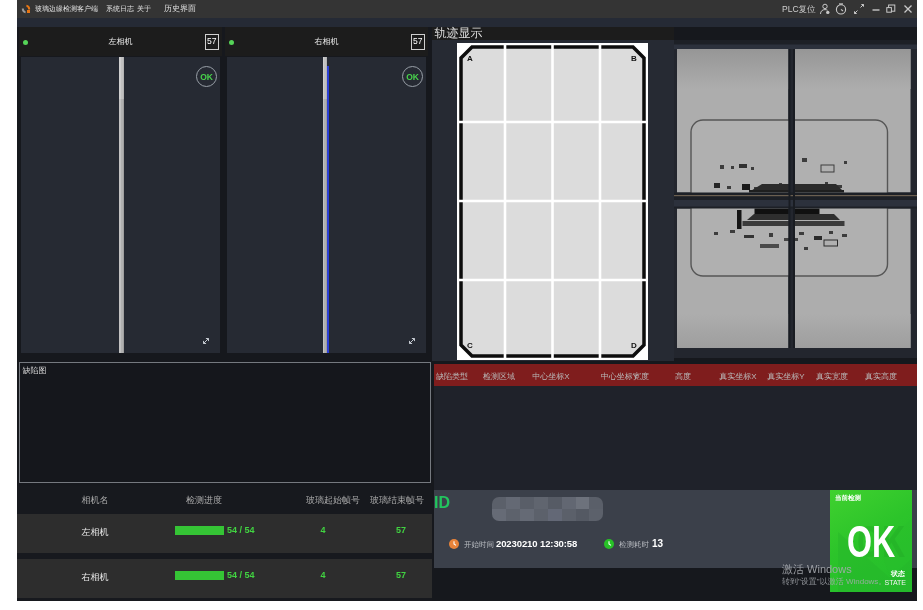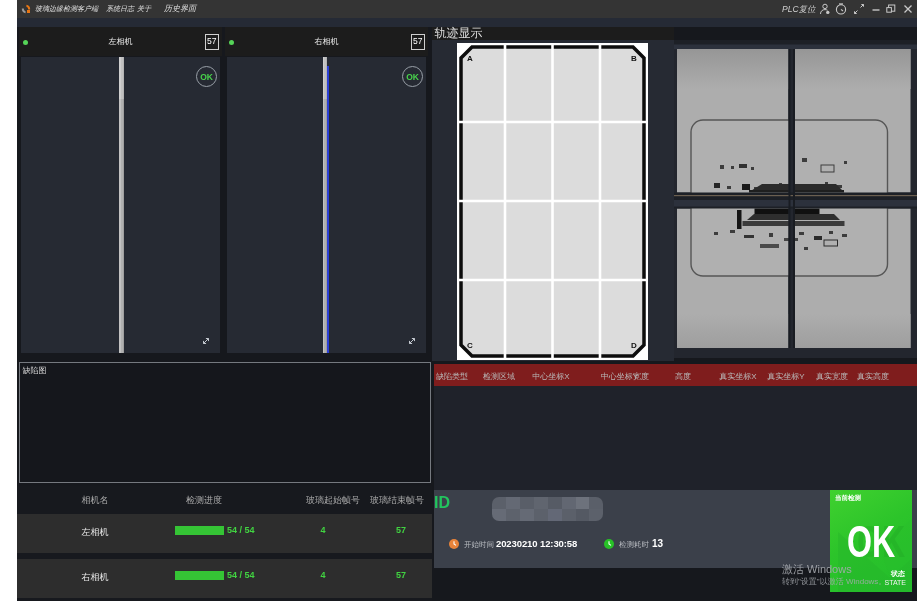--- a/index.html
+++ b/index.html
@@ -2,21 +2,21 @@
 <html><head>
 <meta charset="utf-8">
 <style>
 * { margin:0; padding:0; box-sizing:border-box; }
 html,body { width:923px; height:610px; background:#ffffff; font-family:"Liberation Sans",sans-serif; overflow:hidden; }
 #app { position:absolute; left:17px; top:0; width:900px; height:601px; background:#16181d; }
 .abs { position:absolute; }
 
 #titlebar { position:absolute; left:0; top:0; width:900px; height:18px; background:#343434; color:#e3e3e3; }
 #bluestrip { position:absolute; left:0; top:18px; width:900px; height:9px; background:#252a35; }
-.menu { position:absolute; top:0; height:32px; line-height:18px; font-size:9px; color:#e0e0e0;font-style:italic; }
+.menu { position:absolute; top:0; height:32px; line-height:18px; font-size:9px; color:#e0e0e0; }
 
 .camhead { position:absolute; top:27px; height:29px; background:#1c1c1c; }
 .camtitle { position:absolute; top:0; width:100%; text-align:center; line-height:29px; font-size:8px; color:#e8e8e8; }
 .gdot { position:absolute; width:5px; height:5px; border-radius:50%; background:#55d458; top:13px; }
 .numbox { position:absolute; top:7px; right:3.5px; width:13.5px; height:16px; border:1.5px solid #cfcfcf; color:#fff; font-size:8.5px; line-height:13px; text-align:center; background:#1c1c1c; }
 .camimg { position:absolute; top:57px; height:296px; background:#262a33; }
 .okcirc { position:absolute; width:21px; height:21px; border:1px solid #99a0a8; border-radius:50%; color:#48d24c; font-size:8.5px; font-weight:bold; text-align:center; line-height:21px; letter-spacing:-0.2px; }
 .vline { position:absolute; top:0; height:296px; width:5px;
   background:linear-gradient(180deg,rgba(255,255,255,.22) 0 42px,rgba(255,255,255,0) 42px),linear-gradient(90deg,#c2c2c2 0 1.5px,#b0b0b0 1.5px 3.5px,#9f9f9f 3.5px 5px); }
 .expand { position:absolute; bottom:7px; right:9px; width:10px; height:10px; }
@@ -225,21 +225,21 @@
   <div class="abs" style="left:417px;top:363.5px;width:483px;height:22px;background:#7f1d1d;color:#b8b8b8;font-size:8px">
     <div class="abs" style="left:-6px;top:7px;width:48px;text-align:center">缺陷类型</div>
     <div class="abs" style="left:41px;top:7px;width:48px;text-align:center">检测区域</div>
     <div class="abs" style="left:93px;top:7px;width:48px;text-align:center">中心坐标X</div>
     <div class="abs" style="left:156px;top:7px;width:48px;text-align:right">中心坐标Y</div>
     <div class="abs" style="left:183px;top:7px;width:48px;text-align:center">宽度</div>
     <div class="abs" style="left:225px;top:7px;width:48px;text-align:center">高度</div>
     <div class="abs" style="left:280px;top:7px;width:48px;text-align:center">真实坐标X</div>
     <div class="abs" style="left:328px;top:7px;width:48px;text-align:center">真实坐标Y</div>
     <div class="abs" style="left:374px;top:7px;width:48px;text-align:center">真实宽度</div>
-    <div class="abs" style="left:423px;top:7px;width:48px;text-align:left">真实高度</div>
+    <div class="abs" style="left:423px;top:7px;width:48px;text-align:center">真实高度</div>
   </div>
   <div class="abs" style="left:417px;top:385.5px;width:483px;height:104.5px;background:#1f222a"></div>
 
   <div class="abs" style="left:417px;top:490px;width:483px;height:77.5px;background:#3b404a">
     <div class="abs" style="left:0;top:4px;font-size:16px;font-weight:bold;color:#22c55e">ID</div>
     <div class="abs" style="left:58px;top:7px;width:111px;height:24px;border-radius:7px;overflow:hidden">
       <div style="display:flex;height:12px">
         <div style="width:14px;background:#5b606a"></div>
           <div style="width:14px;background:#646974"></div>
           <div style="width:14px;background:#595e68"></div>

